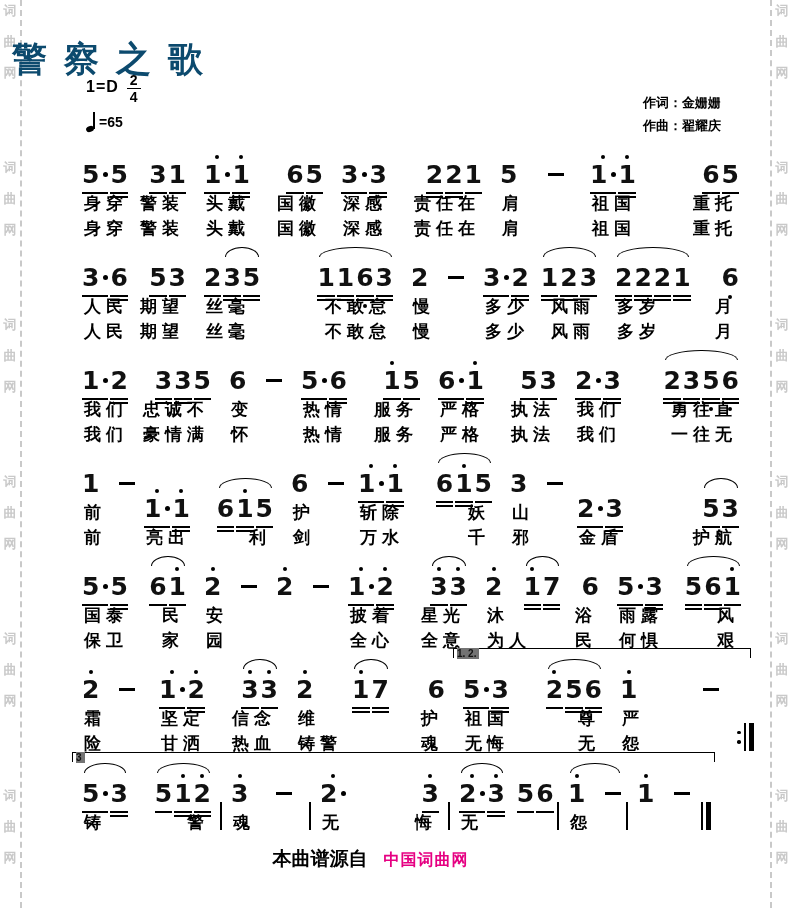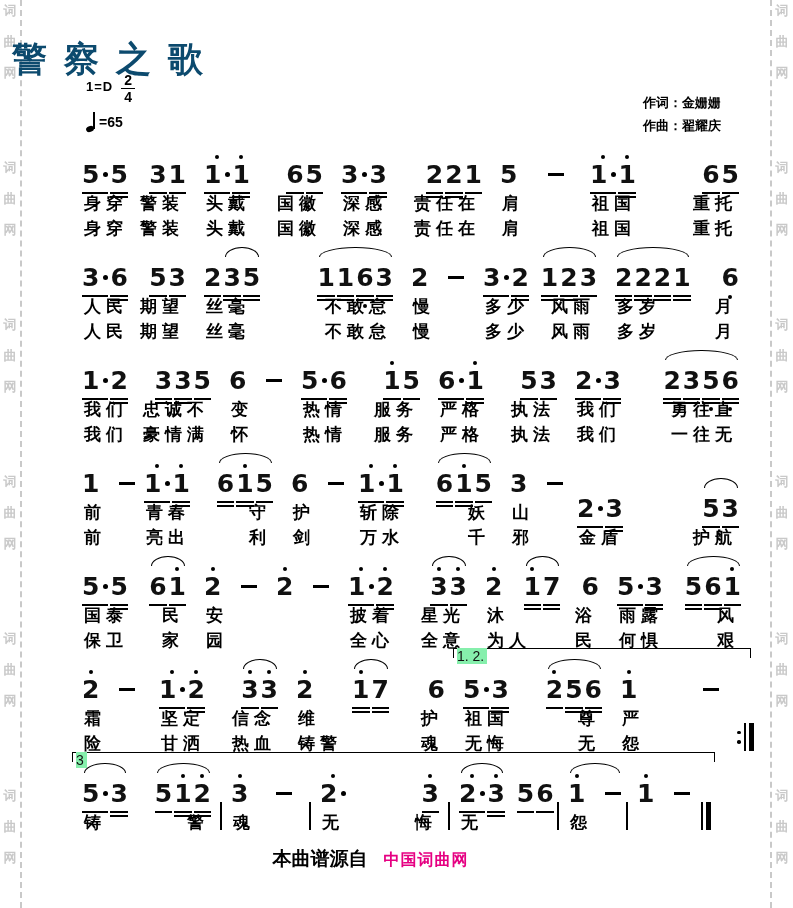--- a/index.html
+++ b/index.html
@@ -16,21 +16,21 @@
   .wm-dash{position:absolute;top:0;bottom:0;width:0;border-left:2px dashed #c9c9c9;}
   .wm-dash.left{left:20px;} .wm-dash.right{right:21px;}
   
   .header{position:relative;height:148px;}
   .title{
     position:absolute;left:0;right:0;top:36px;text-align:left;
     font-size:35px;font-weight:700;letter-spacing:17px;color:#0c4a6e;padding-left:12px;
   }
   .keyblock{position:absolute;left:86px;top:70px;font-size:15px;font-weight:600;color:#000;}
   .keyrow{display:flex;align-items:center;}
-  .keysig{font-size:13px;letter-spacing:1px;}
+  .keysig{font-size:16px;letter-spacing:1px;}
   .meter{display:inline-block;text-align:center;line-height:1;margin-left:8px;position:relative;top:2px;}
   .meter .num,.meter .den{font-size:14px;font-weight:600;display:block;padding:1px 3px;}
   .meter .bar{display:block;border-top:1.6px solid #000;}
   .temporow{display:flex;align-items:center;margin-top:10px;height:18px;}
   .qnote{position:relative;width:10px;height:22px;margin-right:3px;}
   .qnote .head{position:absolute;left:0;bottom:1px;width:8px;height:6px;background:#000;border-radius:50%;transform:rotate(-18deg);}
   .qnote .stem{position:absolute;left:7px;bottom:4px;width:1.6px;height:17px;background:#000;}
   .tempoval{font-size:14px;font-weight:600;}
   .credits{position:absolute;right:72px;top:92px;text-align:left;font-size:13px;font-weight:600;line-height:1.75;color:#000;}
   
@@ -55,21 +55,21 @@
   .endbar .thick{width:5px;height:28px;background:#000;}
   .rptdots{display:flex;flex-direction:column;justify-content:center;height:28px;margin-right:3px;}
   .rptdots i{width:3.5px;height:3.5px;border-radius:50%;background:#000;margin:3px 0;}
   .lyr{display:flex;justify-content:space-between;padding:0 8px;height:21px;margin-top:4px;
        font-size:17px;font-weight:700;color:#000;white-space:nowrap;}
   .lyr span{letter-spacing:5px;}
   .slur{position:absolute;height:9px;border:1.6px solid #000;border-bottom:none;
         border-radius:50% 50% 0 0 / 100% 100% 0 0;top:-4px;}
   .volta{position:absolute;top:-15px;height:9px;border-top:1.7px solid #000;
          border-left:1.7px solid #000;border-right:1.7px solid #000;}
-  .volta span{position:absolute;left:3px;top:-1px;font-size:14px;font-weight:400;background:#86efac;padding-right:3px;}
+  .volta span{position:absolute;left:3px;top:-1px;font-size:10px;font-weight:700;background:#737373;padding-right:3px;}
   
   .source{position:absolute;left:0;right:52px;top:846px;display:flex;justify-content:center;align-items:baseline;}
   .source .pre{font-size:19px;font-weight:700;color:#000;margin-right:16px;}
   .source .site{font-size:16px;font-weight:700;letter-spacing:1px;}
 </style>
 </head>
 <body>
 
 <div class="wm-dash left"></div>
 <div class="wm-dash right"></div>
@@ -1025,24 +1025,20 @@
                   <span class="digit">5</span>
                 </div>
                 <div class="below">
                   <i class="ul"></i>
                 </div>
               </div>
             </div>
             <div class="slur" style="left: 81px; width: 50.6px;"></div>
           </div>
           <div class="lyr">
-            <span>青春</span>
-            <span>守</span>
-          </div>
-          <div class="lyr">
             <span>亮出</span>
             <span>利</span>
           </div>
         </div>
         <div class="barline"></div>
         <div class="measure" style="width: 61px;">
           <div class="notesrow">
             <div class="group">
               <div class="note">
                 <div class="drow">

